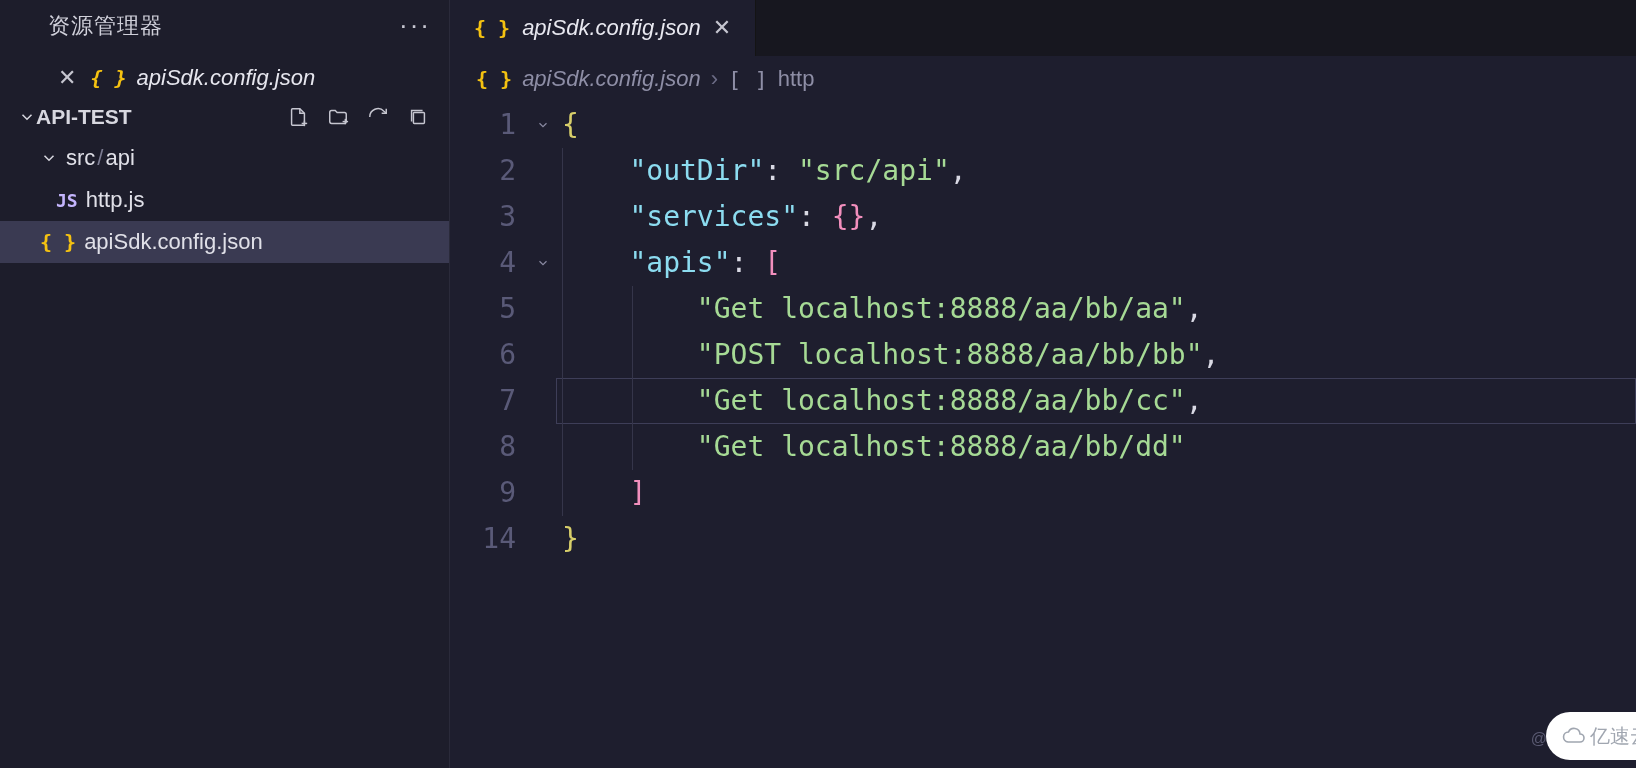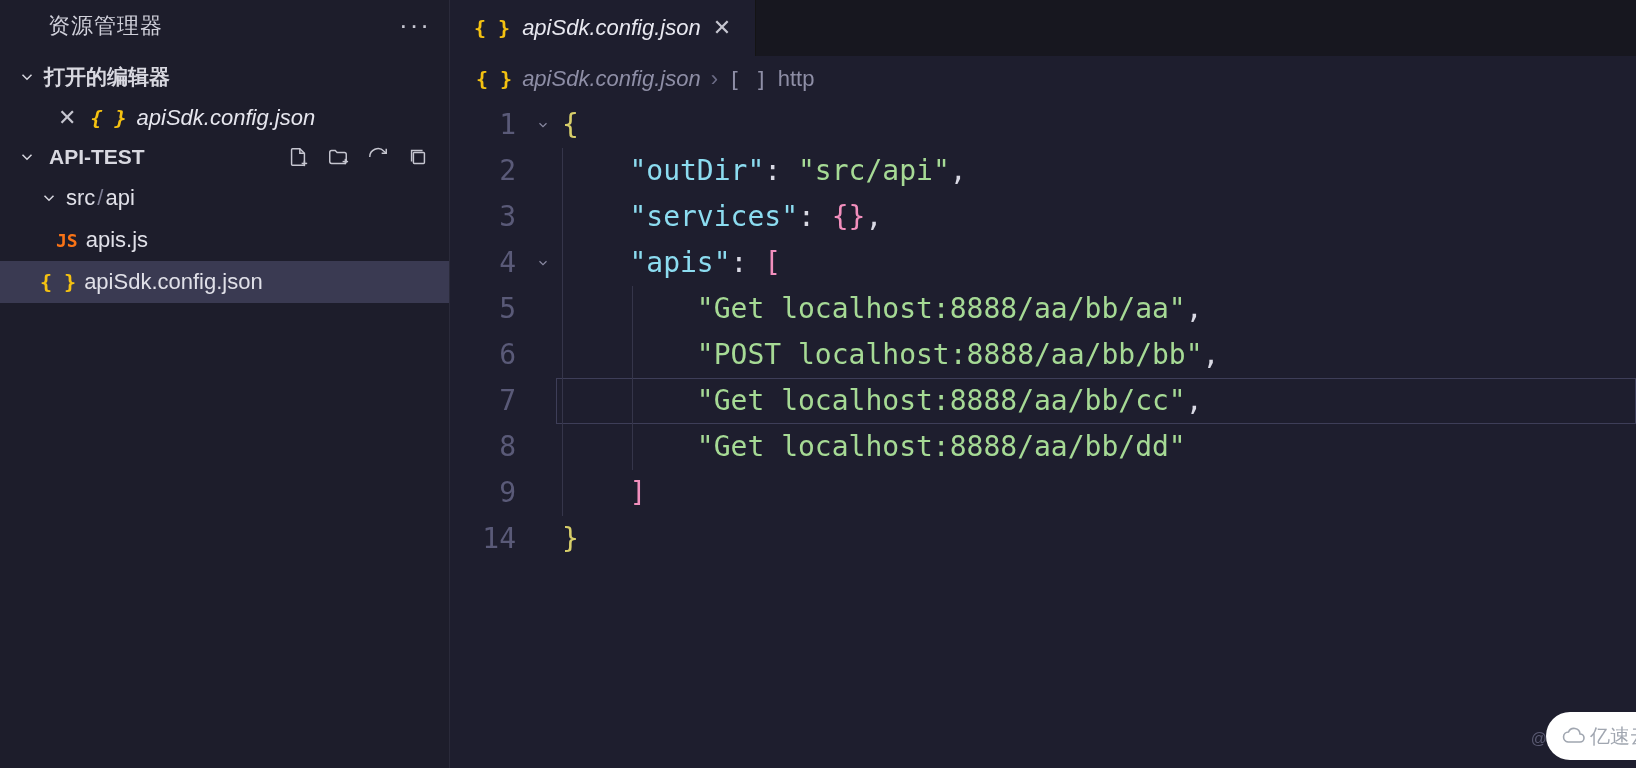--- a/index.html
+++ b/index.html
@@ -81,21 +81,21 @@
     cursor: pointer;
   }
   .tree-row.depth2 { padding-left: 56px; }
   .tree-row.selected {
     background: #3a3a52;
   }
   .folder-label { display: inline-flex; align-items: center; gap: 2px; }
   .folder-label .slash { color: #7c7c92; }
   .filetype-js {
     font-family: monospace;
-    color: #f97316;
+    color: #c4b5fd;
     font-weight: 700;
     font-size: 18px;
   }
   .json-brace-icon {
     font-family: monospace;
     color: #f5c211;
     font-weight: 700;
     font-size: 20px;
   }
 
@@ -211,34 +211,28 @@
 </style>
 </head>
 <body>
 
 <div class="sidebar">
   <div class="sidebar-header">
     <span>资源管理器</span>
     <span class="dots">···</span>
   </div>
 
-  <div class="section-row">
-    <svg class="chev" viewBox="0 0 24 24">
-        <polyline points="6 9 12 15 18 9"></polyline>
-      </svg>
-    <span>打开的编辑器</span>
-  </div>
   <div class="open-editor-item">
     <span class="x">✕</span>
     <span class="json-brace-icon">{ }</span>
     <span>apiSdk.config.json</span>
   </div>
 
   <div class="section-row proj">
-    <span style="display:flex;align-items:center;gap:13px">
+    <span style="display:flex;align-items:center;gap:0">
       <svg class="chev" viewBox="0 0 24 24">
           <polyline points="6 9 12 15 18 9"></polyline>
         </svg>
       <span>API-TEST</span>
     </span>
     <span class="action-icons">
       <svg viewBox="0 0 24 24">
           <path d="M14 3H6a1 1 0 0 0-1 1v16a1 1 0 0 0 1 1h12a1 1 0 0 0 1-1V8l-5-5z"></path>
           <path d="M14 3v5h5"></path>
           <line x1="16" y1="19" x2="22" y2="19"></line>
@@ -266,21 +260,21 @@
           <polyline points="6 9 12 15 18 9"></polyline>
         </svg>
       <span class="folder-label">
         <span>src</span>
           <span class="slash">/</span>
           <span>api</span>
       </span>
     </div>
     <div class="tree-row depth2">
       <span class="filetype-js">JS</span>
-      <span>apis.js</span>
+      <span>http.js</span>
     </div>
     <div class="tree-row selected">
       <span class="json-brace-icon">{ }</span>
       <span>apiSdk.config.json</span>
     </div>
   </div>
 </div>
 
 <div class="main">
   <div class="tabs">

